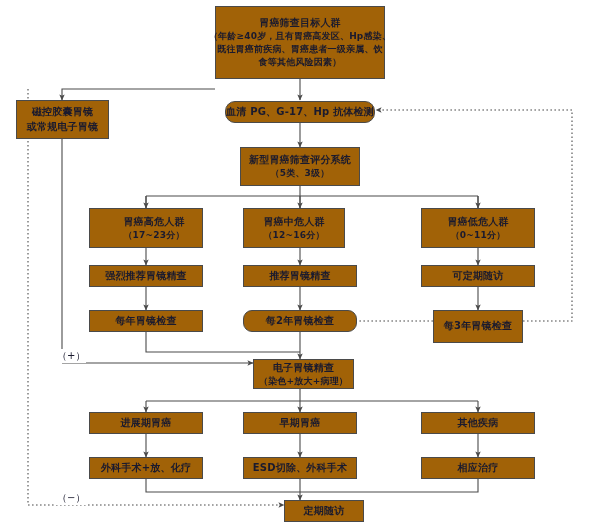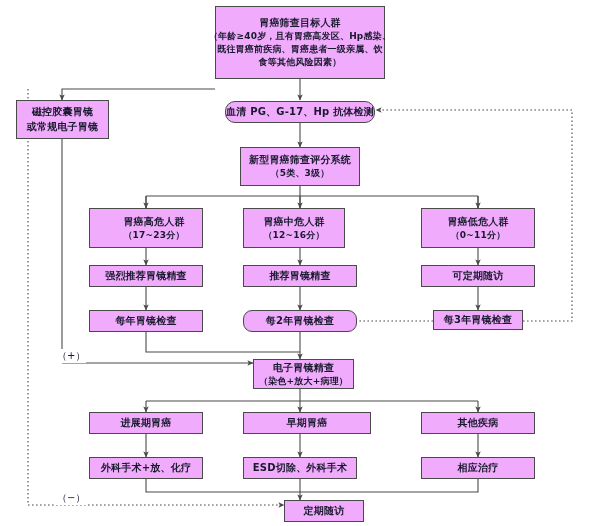--- a/index.html
+++ b/index.html
@@ -22,21 +22,21 @@
     left: 0;
     top: 0;
     width: 600px;
     height: 526px;
     pointer-events: none;
   }
   .node {
     position: absolute;
     box-sizing: border-box;
     border: 1px solid #4a4a4a;
-    background: #f0abfc;
+    background: #a16207;
     color: #1a1a2e;
     display: flex;
     flex-direction: column;
     align-items: center;
     justify-content: center;
     text-align: center;
     font-weight: bold;
     line-height: 1.42;
     letter-spacing: 0.2px;
     z-index: 3;
@@ -170,34 +170,34 @@
   </div>
 
   <div class="node sz-10" style="left:89px; top:310px; width:114px; height:22px;">
     <span class="ln">每年胃镜检查</span>
   </div>
 
   <div class="node sz-10" style="left:243px; top:310px; width:114px; height:22px;border-radius:9px;">
     <span class="ln">每2年胃镜检查</span>
   </div>
 
-  <div class="node sz-10" style="left:433px; top:310px; width:90px; height:20px;">
+  <div class="node sz-10" style="left:433px; top:310px; width:90px; height:33px;">
     <span class="ln">每3年胃镜检查</span>
   </div>
 
   <div class="node sz-10" style="left:253px; top:359px; width:101px; height:30px;">
     <span class="ln">电子胃镜精查</span>
     <span class="ln sz-9">（染色+放大+病理）</span>
   </div>
 
   <div class="node sz-10" style="left:89px; top:412px; width:114px; height:22px;">
     <span class="ln">进展期胃癌</span>
   </div>
 
-  <div class="node sz-10" style="left:243px; top:412px; width:128px; height:22px;">
+  <div class="node sz-10" style="left:243px; top:412px; width:114px; height:22px;">
     <span class="ln">早期胃癌</span>
   </div>
 
   <div class="node sz-10" style="left:421px; top:412px; width:114px; height:22px;">
     <span class="ln">其他疾病</span>
   </div>
 
   <div class="node sz-10" style="left:89px; top:457px; width:114px; height:22px;">
     <span class="ln">外科手术+放、化疗</span>
   </div>

